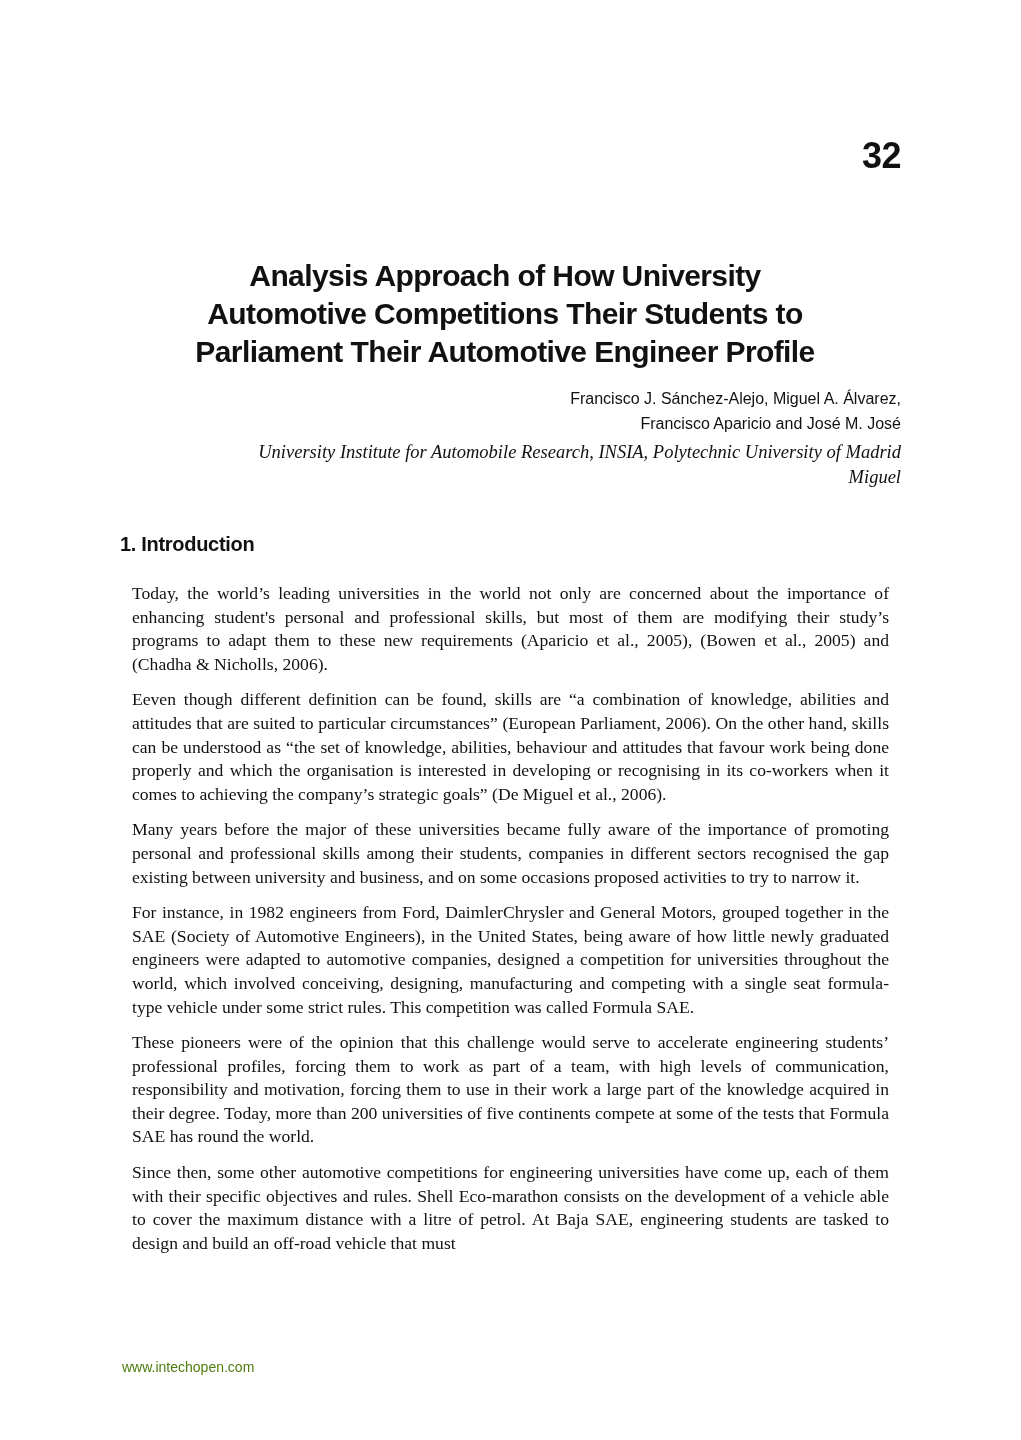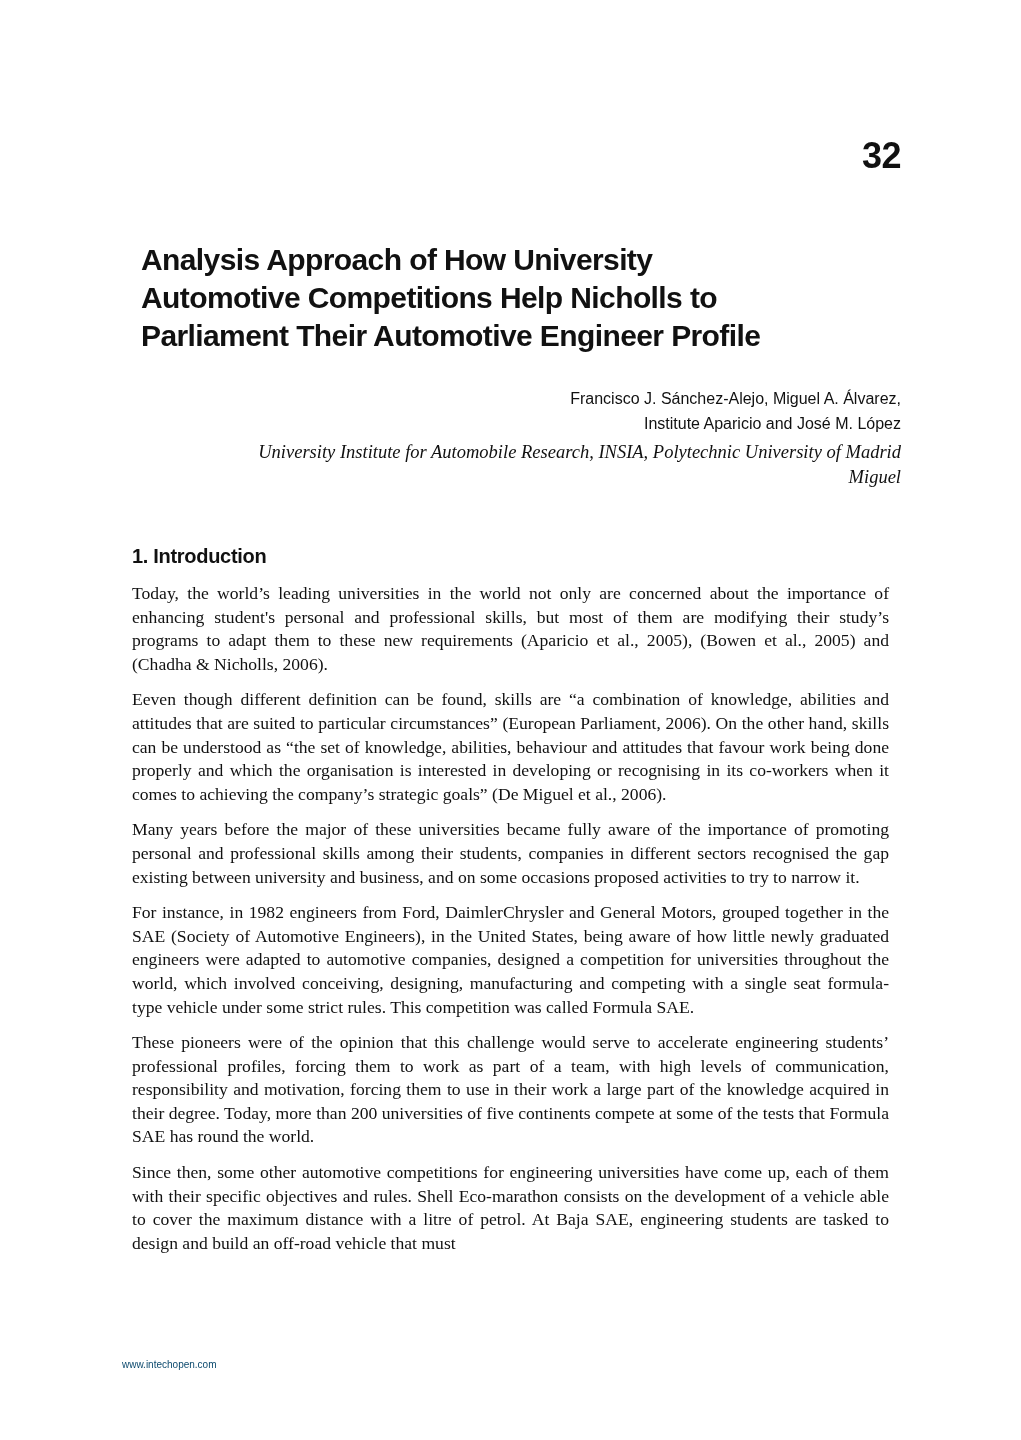--- a/index.html
+++ b/index.html
@@ -7,70 +7,70 @@
       width: 1021px; height: 1440px; position: relative; overflow: hidden;
       color: #111111;
     }
     .chapter-number {
       position: absolute; right: 120px; top: 135px;
       font-family: "Liberation Sans", sans-serif; font-weight: bold;
       font-size: 36px; letter-spacing: -0.5px;
     }
     .title {
       position: absolute; right: 120px; top: 241px; width: 760px;
-      text-align: left;
+      text-align: center;
       font-family: "Liberation Sans", sans-serif; font-weight: bold;
       font-size: 30px; line-height: 38px; letter-spacing: -0.6px;
-      margin: 0;
+      margin: 16px;
     }
     .title span { display: block; }
     .authors {
       position: absolute; right: 120px; top: 386px; width: 780px;
       text-align: right;
       font-family: Liberation Sans, sans-serif; font-size: 16px; line-height: 25px;
     }
     .authors span { display: block; }
     .affil {
       position: absolute; right: 120px; top: 440px; width: 800px;
       text-align: right;
       font-family: "Liberation Serif", serif; font-style: italic;
       font-size: 18.5px; line-height: 25px;
     }
     .affil span { display: block; }
     .section-heading {
       position: absolute; left: 120px; top: 533px;
       font-family: "Liberation Sans", sans-serif; font-weight: bold;
-      font-size: 20px; margin: 12px; letter-spacing: -0.3px;
+      font-size: 20px; margin: 0; letter-spacing: -0.3px;
     }
     .body-text {
       position: absolute; left: 120px; top: 570px; width: 781px;
       font-family: "Liberation Serif", serif; font-size: 17.6px;
       line-height: 23.6px; text-align: justify;
     }
     .body-text p { margin: 12px; }
     .footer {
       position: absolute; left: 122px; top: 1359px;
-      font-family: "Liberation Sans", sans-serif; font-size: 10px;
-      color: #0c4a6e;
+      font-family: "Liberation Sans", sans-serif; font-size: 14px;
+      color: #4d7c0f;
     }
   </style>
 </head>
 <body>
 
 <div class="chapter-number">32</div>
 
 <h1 class="title">
   <span>Analysis Approach of How University</span>
-  <span>Automotive Competitions Help Nicholls to</span>
+  <span>Automotive Competitions Their Students to</span>
   <span>Parliament Their Automotive Engineer Profile</span>
 </h1>
 
 <div class="authors">
   <span>Francisco J. Sánchez-Alejo, Miguel A. Álvarez,</span>
-  <span>Institute Aparicio and José M. López</span>
+  <span>Francisco Aparicio and José M. José</span>
 </div>
 
 <div class="affil">
   <span>University Institute for Automobile Research, INSIA, Polytechnic University of Madrid</span>
   <span>Miguel</span>
 </div>
 
 <h2 class="section-heading">1. Introduction</h2>
 
 <div class="body-text">

